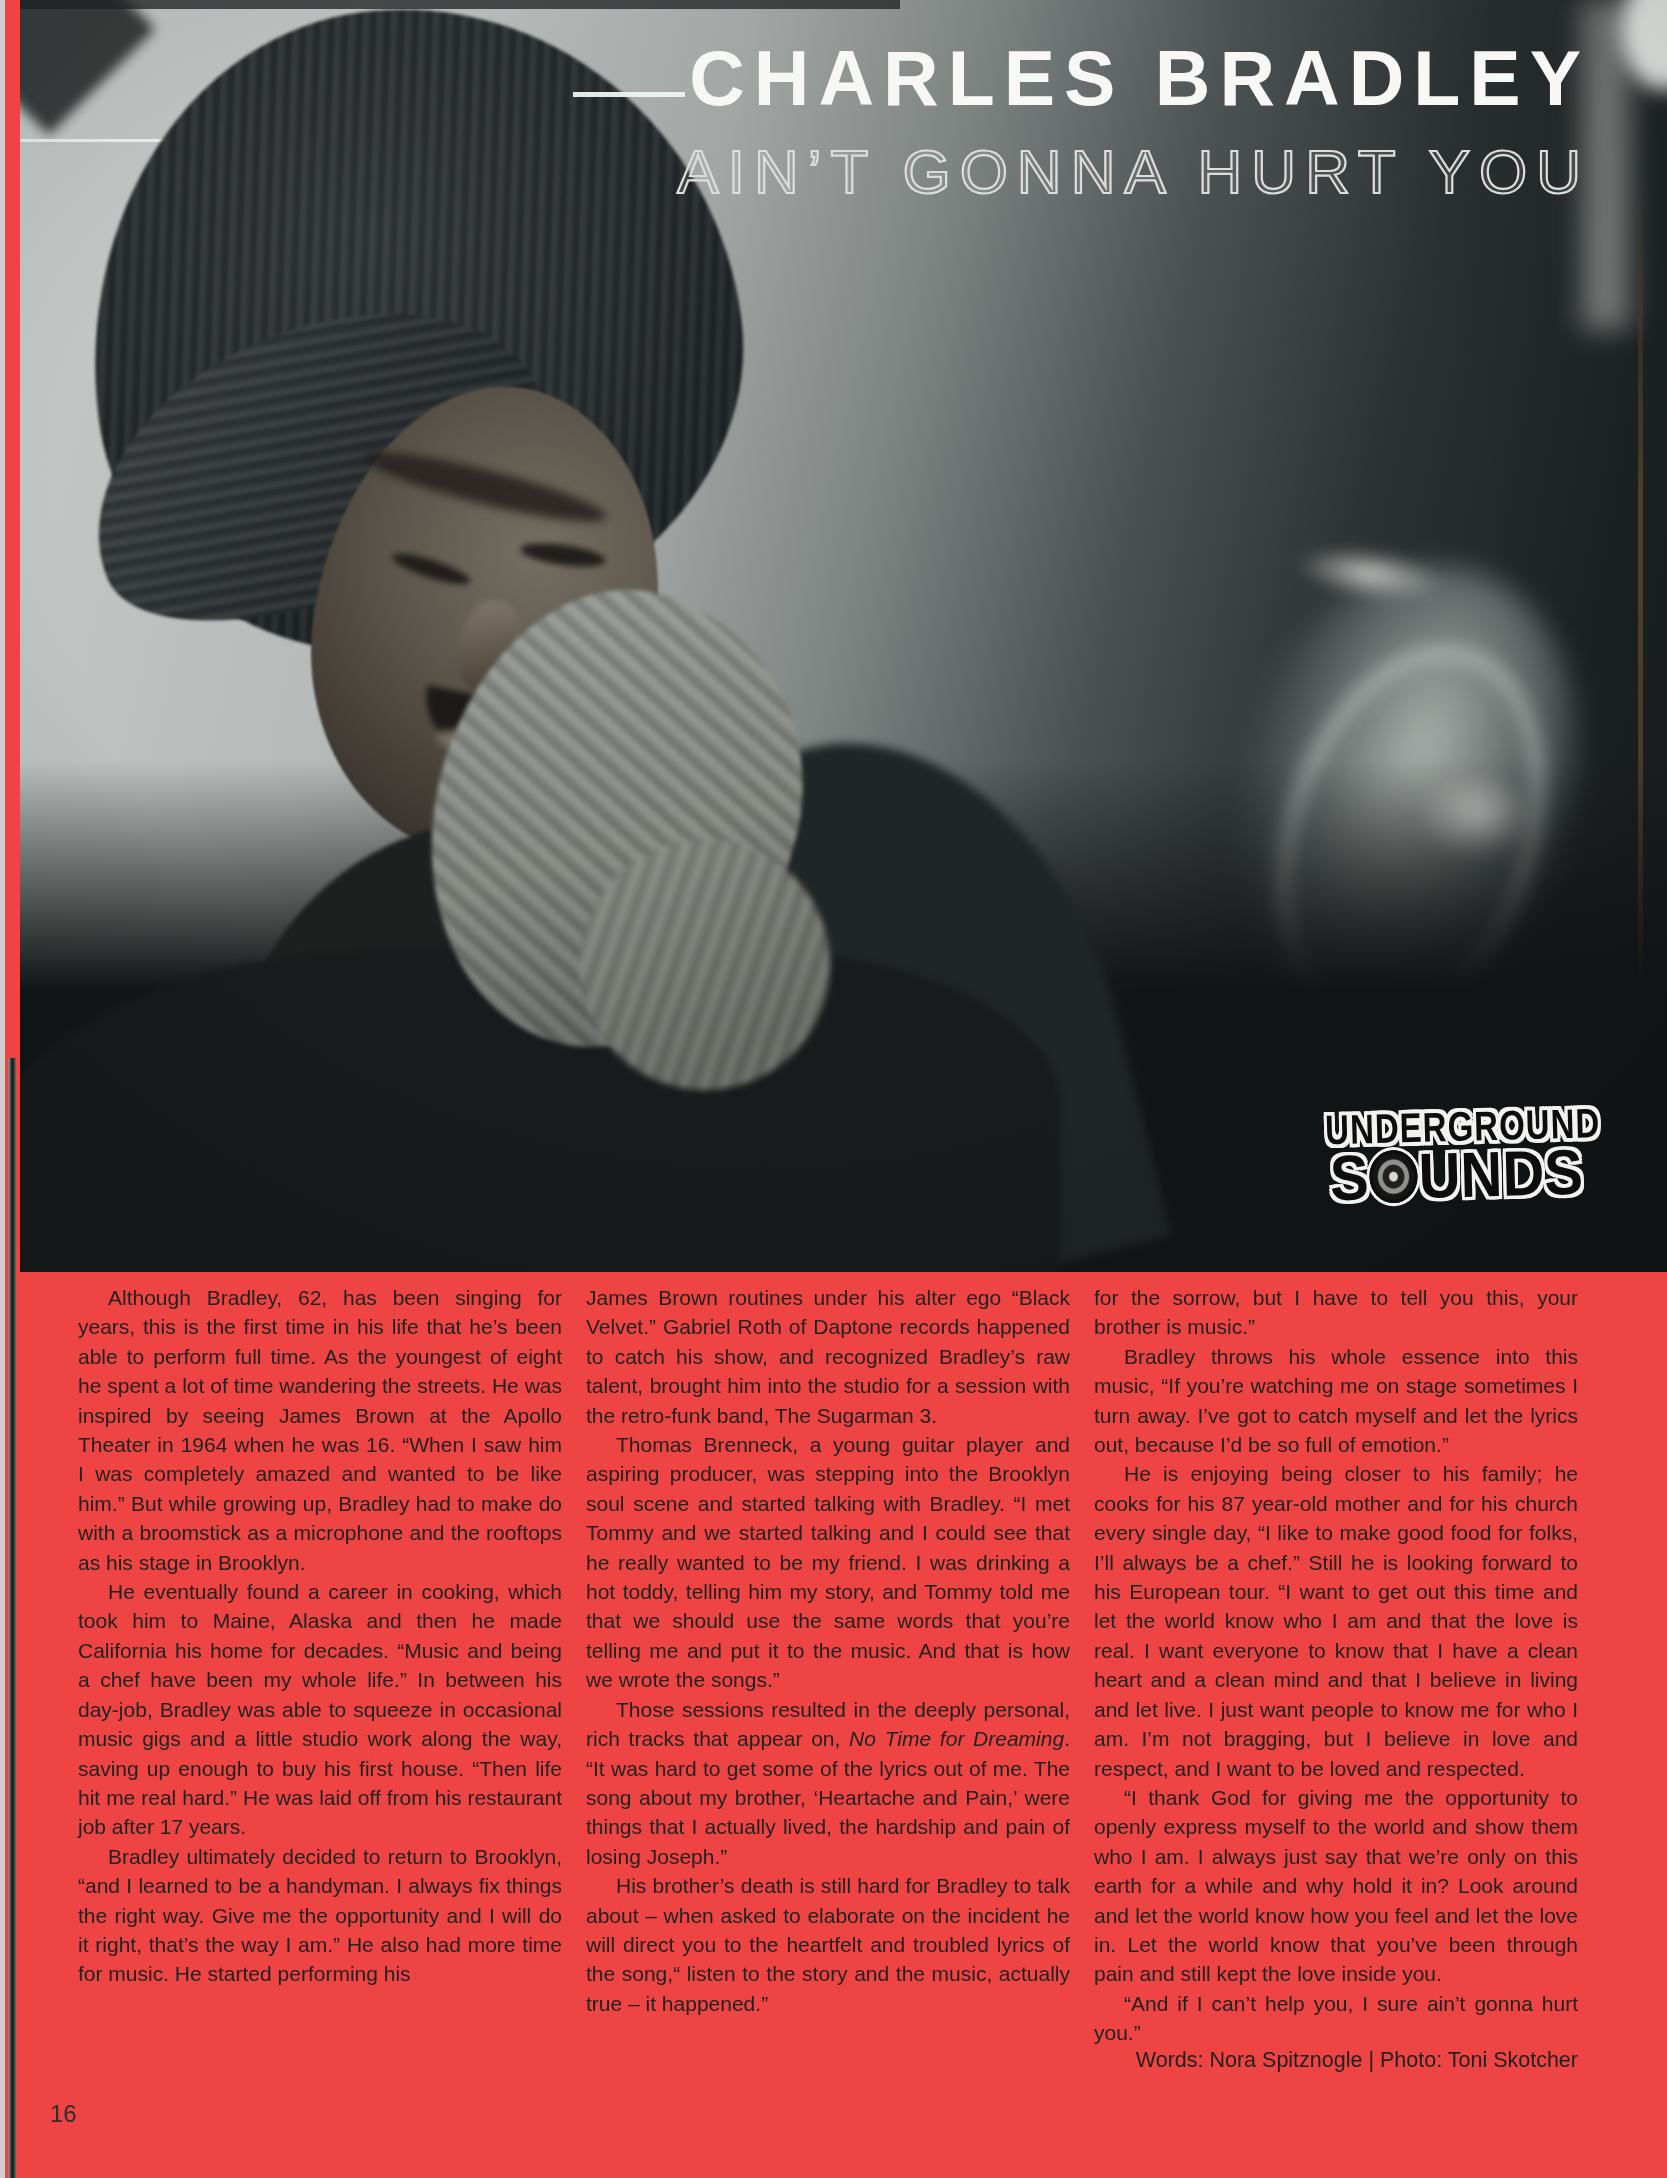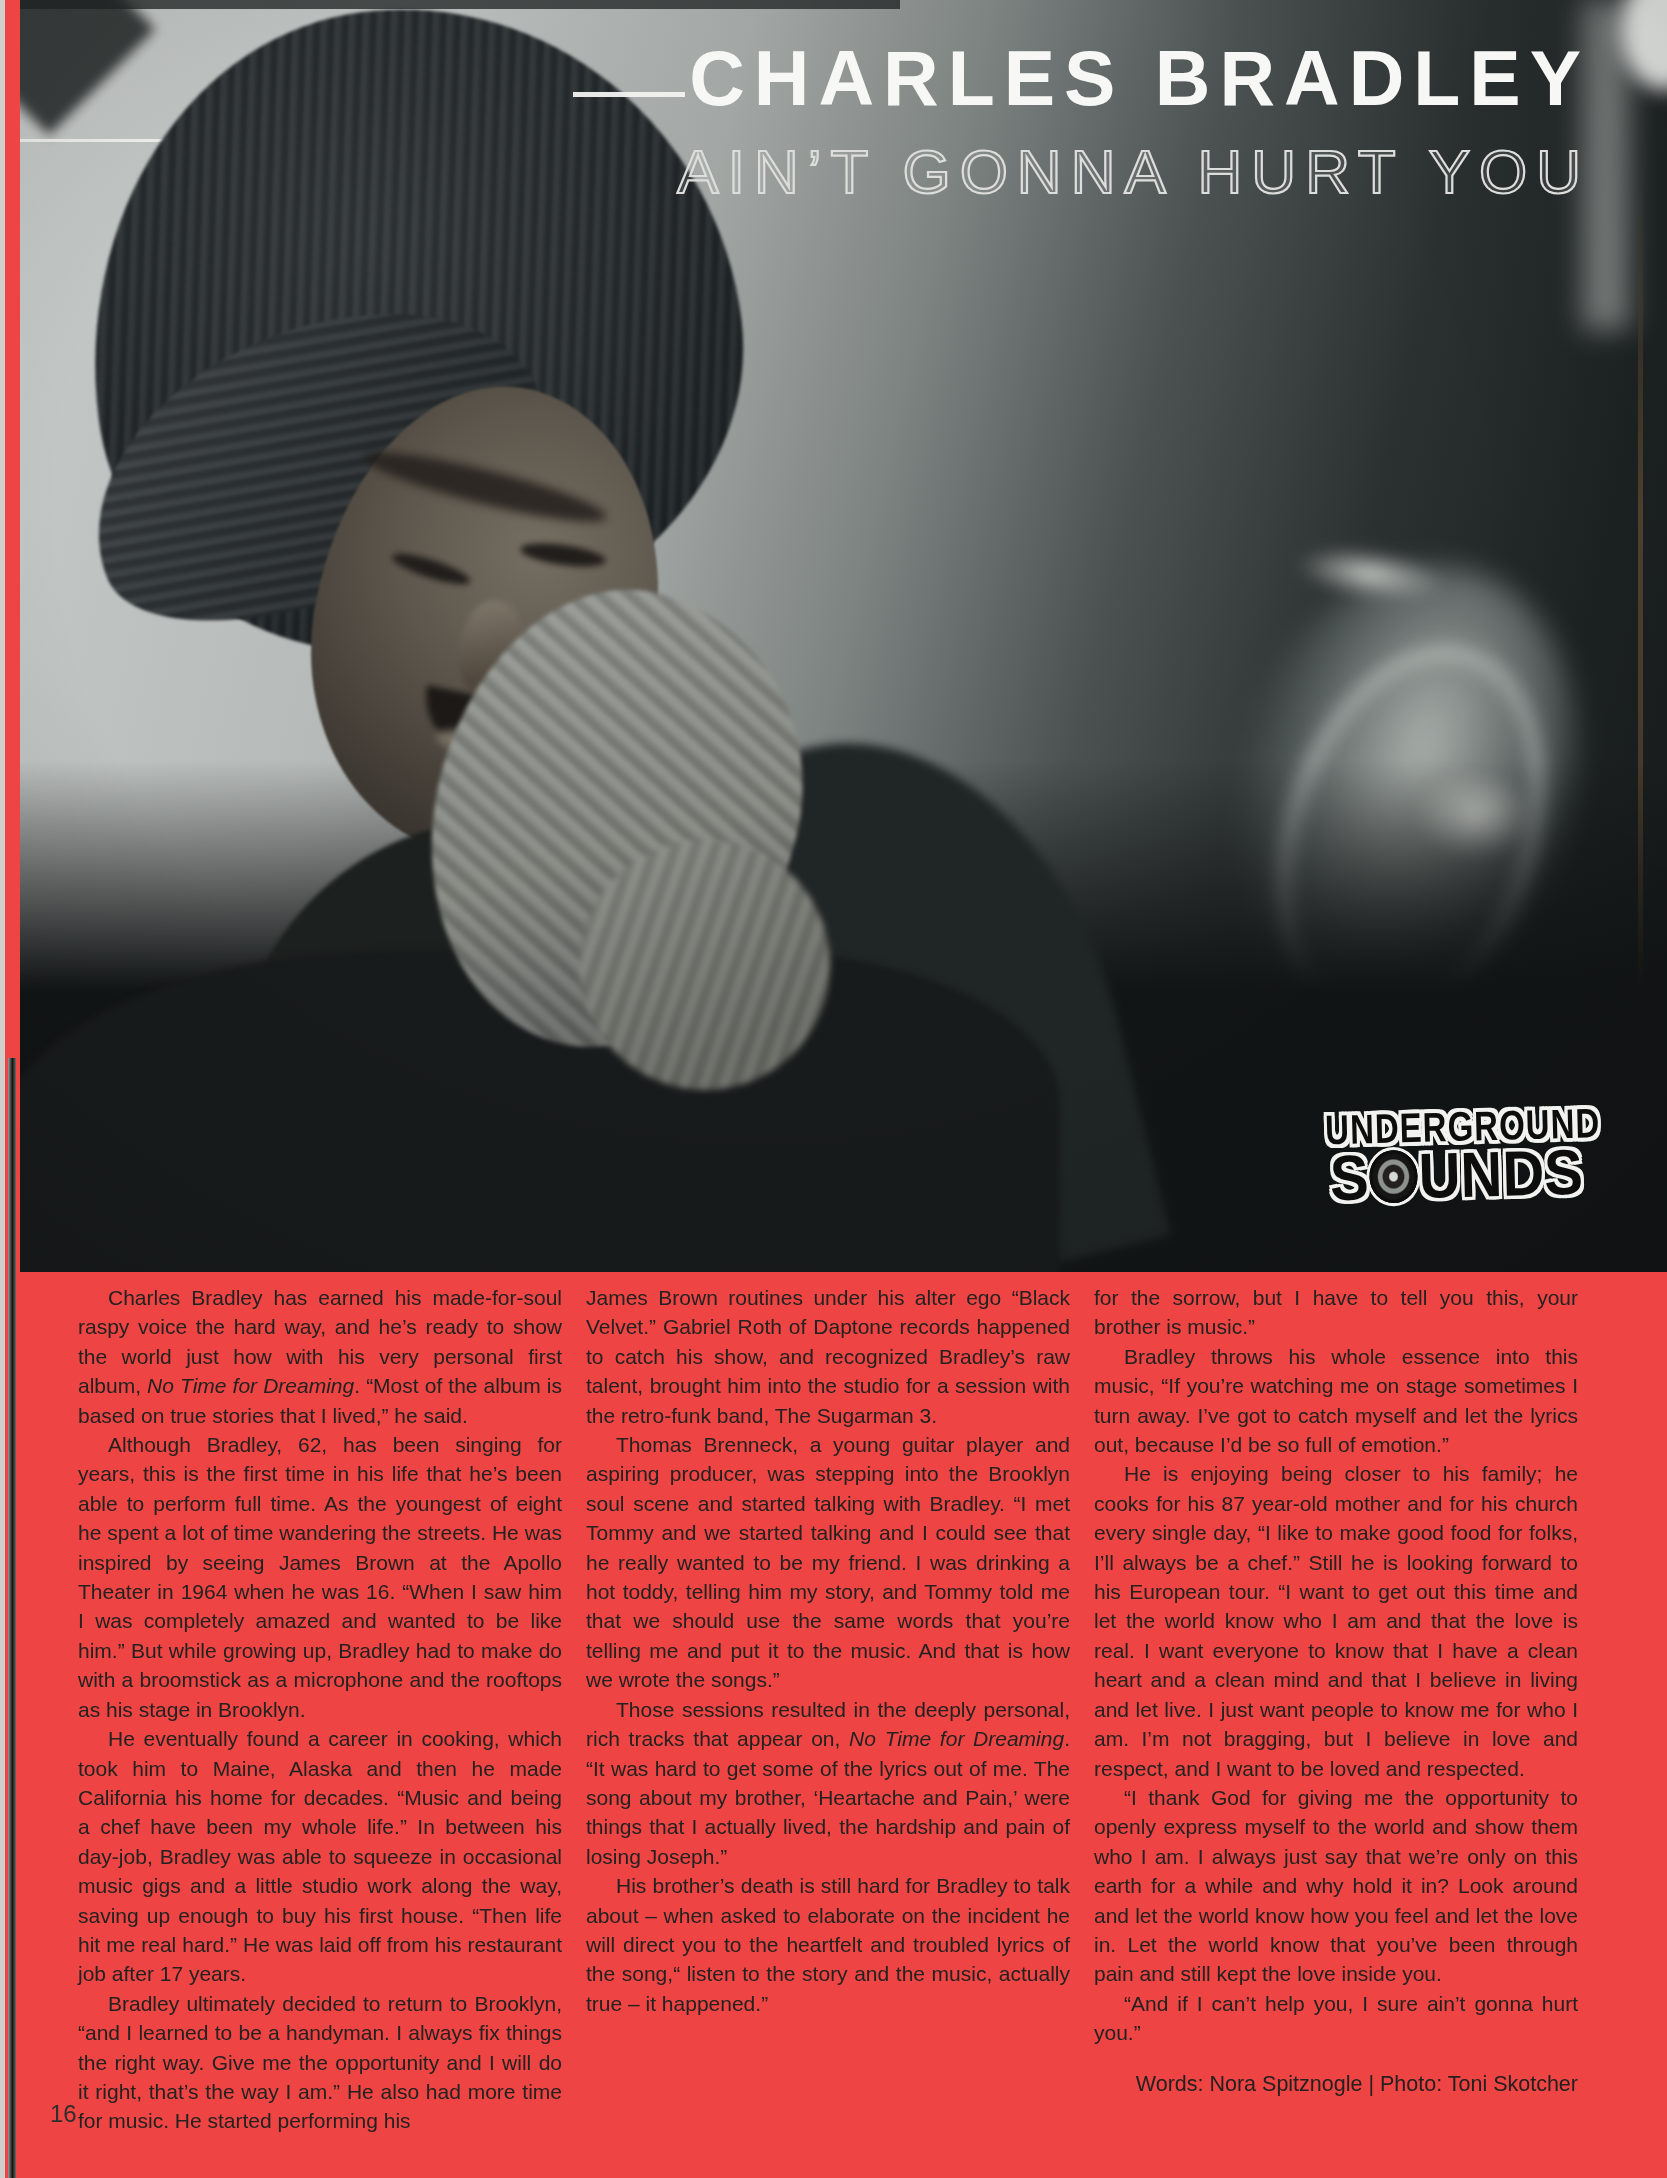--- a/index.html
+++ b/index.html
@@ -114,21 +114,21 @@
   .speaker{display:inline-block;width:48px;height:48px;border-radius:50%;margin:0 1px;
     background:radial-gradient(circle,#d6dad6 0 11%,#23201e 15% 30%,#8e928e 34% 44%,#161515 48% 100%);
     box-shadow:0 0 0 3px #f2f2f0, inset 0 0 0 3px #0d0d0d;}
   
   .article{position:absolute;left:78px;top:1283px;width:1500px;display:flex;gap:24px;}
   .col{width:484px;}
   .para{margin:0;font-size:21px;line-height:29.4px;color:#222220;
     text-align:justify;}
   .para.indent{text-indent:30px;}
   .para i{font-style:italic;}
-  .credit{margin-top:24px;font-size:21.5px;color:#22211f;text-align:right;}
+  .credit{font-size:21.5px;color:#22211f;text-align:right;}
   .page-number{position:absolute;left:50px;top:2100px;font-size:24px;color:#2e2e2c;}
 </style>
 </head>
 <body>
 
 <div class="page">
 
   <div class="edge-strip"></div>
   <div class="spine-line"></div>
 
@@ -171,21 +171,20 @@
     <div class="us-line1">UNDERGROUND</div>
     <div class="us-line2">
         <span>S</span>
         <span class="speaker"></span>
         <span>UNDS</span>
       </div>
   </div>
 
   <div class="article">
     <div class="col">
-        <p class="para indent">Charles Bradley has earned his made-for-soul raspy voice the hard way, and he’s ready to show the world just how with his very personal first album, <i>No Time for Dreaming</i>. “Most of the album is based on true stories that I lived,” he said.</p>
         <p class="para indent">Although Bradley, 62, has been singing for years, this is the first time in his life that he’s been able to perform full time. As the youngest of eight he spent a lot of time wandering the streets. He was inspired by seeing James Brown at the Apollo Theater in 1964 when he was 16. “When I saw him I was completely amazed and wanted to be like him.” But while growing up, Bradley had to make do with a broomstick as a microphone and the rooftops as his stage in Brooklyn.</p>
         <p class="para indent">He eventually found a career in cooking, which took him to Maine, Alaska and then he made California his home for decades. “Music and being a chef have been my whole life.” In between his day-job, Bradley was able to squeeze in occasional music gigs and a little studio work along the way, saving up enough to buy his first house. “Then life hit me real hard.” He was laid off from his restaurant job after 17 years.</p>
         <p class="para indent">Bradley ultimately decided to return to Brooklyn, “and I learned to be a handyman. I always fix things the right way. Give me the opportunity and I will do it right, that’s the way I am.” He also had more time for music. He started performing his</p>
       </div>
     <div class="col">
         <p class="para">James Brown routines under his alter ego “Black Velvet.” Gabriel Roth of Daptone records happened to catch his show, and recognized Bradley’s raw talent, brought him into the studio for a session with the retro-funk band, The Sugarman 3.</p>
         <p class="para indent">Thomas Brenneck, a young guitar player and aspiring producer, was stepping into the Brooklyn soul scene and started talking with Bradley. “I met Tommy and we started talking and I could see that he really wanted to be my friend. I was drinking a hot toddy, telling him my story, and Tommy told me that we should use the same words that you’re telling me and put it to the music. And that is how we wrote the songs.”</p>
         <p class="para indent">Those sessions resulted in the deeply personal, rich tracks that appear on, <i>No Time for Dreaming</i>. “It was hard to get some of the lyrics out of me. The song about my brother, ‘Heartache and Pain,’ were things that I actually lived, the hardship and pain of losing Joseph.”</p>
         <p class="para indent">His brother’s death is still hard for Bradley to talk about – when asked to elaborate on the incident he will direct you to the heartfelt and troubled lyrics of the song,“ listen to the story and the music, actually true – it happened.”</p>
       </div>

